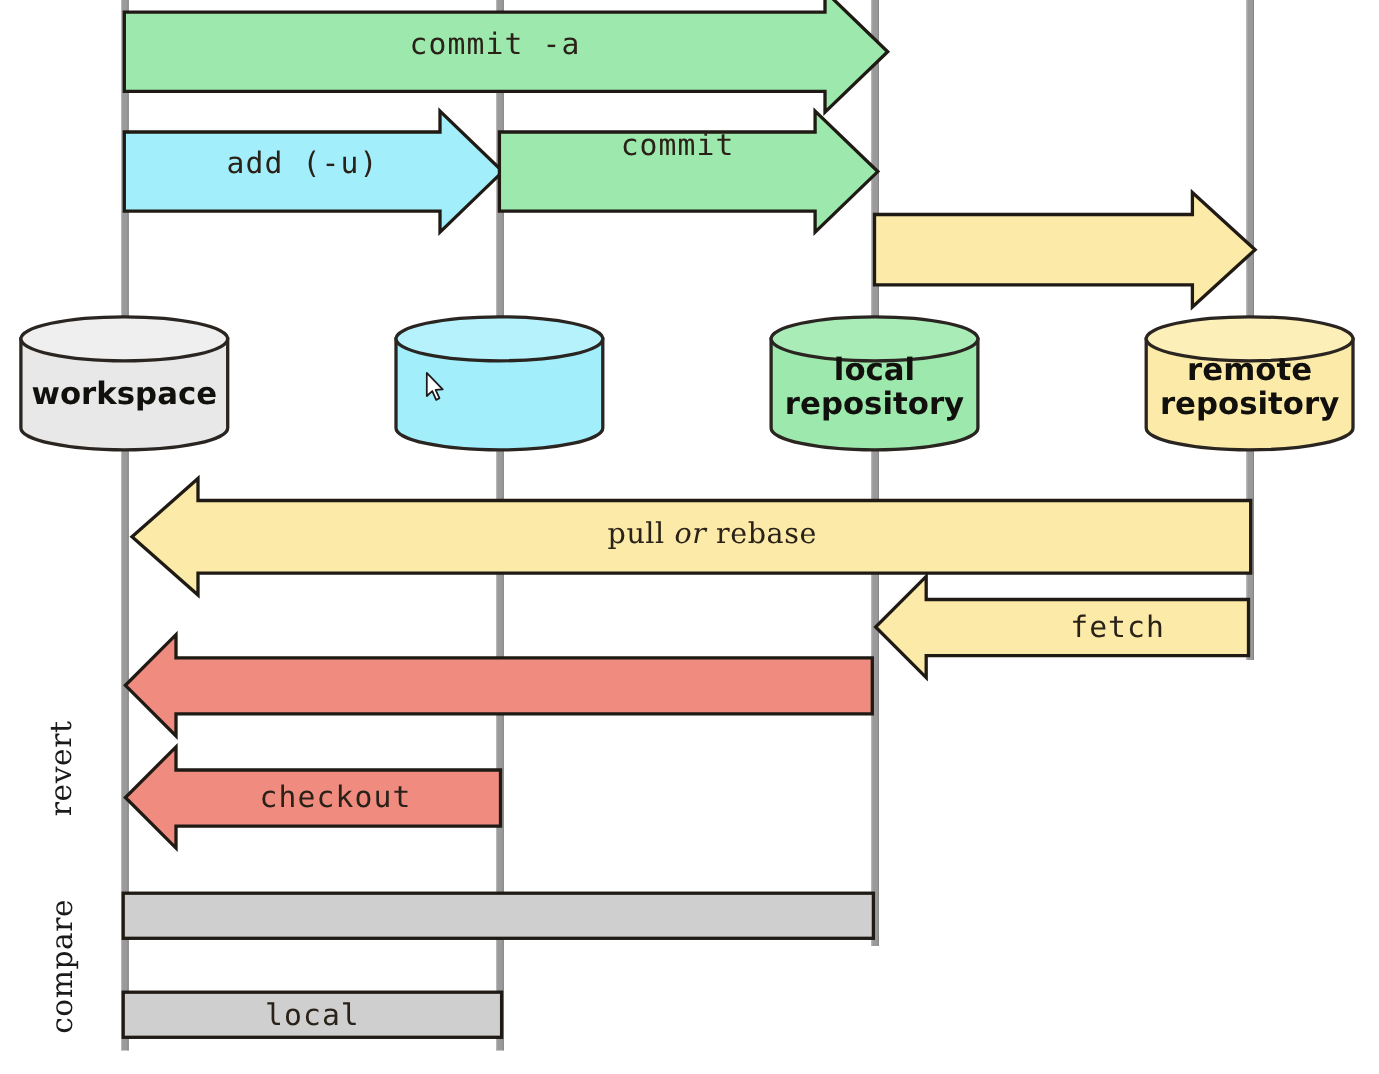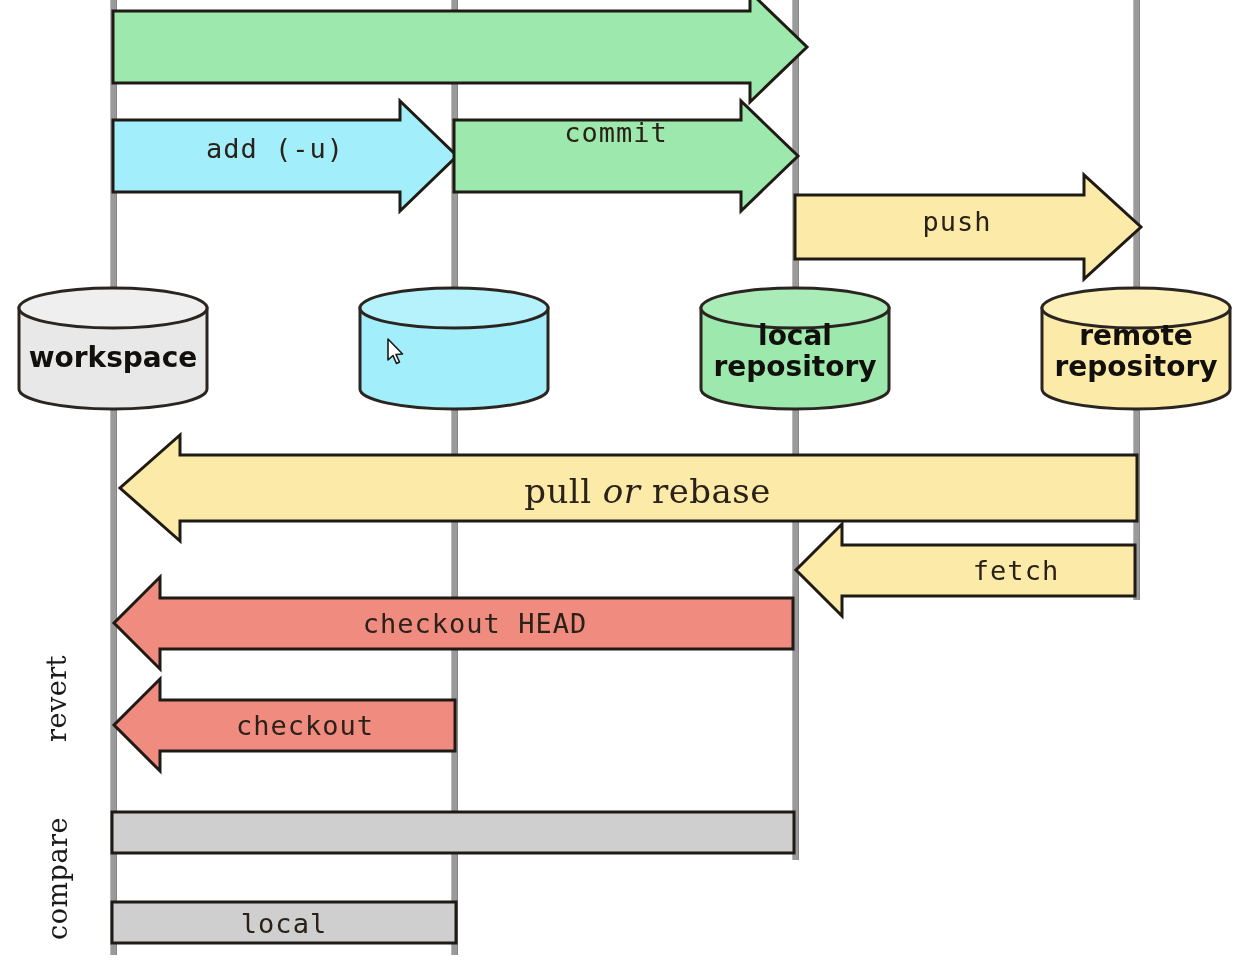--- a/index.html
+++ b/index.html
@@ -37,21 +37,21 @@
     font-family: "DejaVu Sans Mono", "Liberation Mono", monospace;
     font-size: 27px;
     color: #2a2218;
     letter-spacing: 1px;
     white-space: nowrap;
     text-align: center;
     pointer-events: none;
   }
   .arrow-label.serif-mix {
     font-family: "DejaVu Serif", "Liberation Serif", serif;
-    font-size: 34px;
+    font-size: 26px;
     letter-spacing: 0.5px;
   }
   .arrow-label .ital {
     font-style: italic;
     font-family: "DejaVu Serif", "Liberation Serif", serif;
   }
   .cyl {
     position: absolute;
     z-index: 5;
   }
@@ -90,35 +90,35 @@
 <div id="canvas">
 
   <div class="lane-line" style="left:110px; top:0px; height:955px;"></div>
   <div class="lane-line" style="left:451px; top:0px; height:955px;"></div>
   <div class="lane-line" style="left:792px; top:0px; height:860px;"></div>
   <div class="lane-line" style="left:1133px; top:0px; height:600px;"></div>
 
   <svg class="arrow-svg" style="left:110px; top:8px;" width="700" height="78" viewBox="0 0 700 78">
     <polygon points="3,3 640,3 640,-16 697,39 640,94 640,75 3,75" fill="#9ce8ad" stroke="#1f1a14" stroke-width="3" stroke-linejoin="miter"></polygon>
   </svg>
+  <div class="arrow-label" style="left:110px; top:25px; width:680px;">commit -a</div>
 
   <svg class="arrow-svg" style="left:110px; top:117px;" width="360" height="78" viewBox="0 0 360 78">
     <polygon points="3,3 290,3 290,-16 347,39 290,94 290,75 3,75" fill="#a3eefb" stroke="#1f1a14" stroke-width="3" stroke-linejoin="miter"></polygon>
   </svg>
   <div class="arrow-label" style="left:110px; top:133px; width:330px;">add (-u)</div>
 
   <svg class="arrow-svg" style="left:451px; top:117px;" width="360" height="78" viewBox="0 0 360 78">
     <polygon points="3,3 290,3 290,-16 347,39 290,94 290,75 3,75" fill="#9ce8ad" stroke="#1f1a14" stroke-width="3" stroke-linejoin="miter"></polygon>
   </svg>
   <div class="arrow-label" style="left:451px; top:117px; width:330px;">commit</div>
 
   <svg class="arrow-svg" style="left:792px; top:192px;" width="360" height="70" viewBox="0 0 360 70">
     <polygon points="3,3 292,3 292,-17 349,35 292,87 292,67 3,67" fill="#fbeaa8" stroke="#1f1a14" stroke-width="3" stroke-linejoin="miter"></polygon>
   </svg>
-  <div class="arrow-label" style="left:792px; top:206px; width:330px;">push</div>
 
   <svg class="cyl" style="left:16px; top:286px;" width="194" height="125" viewBox="0 0 194 125">
     <path d="M3,22 L3,103 A94,20 0 0 0 191,103 L191,22 Z" fill="#e8e8e8" stroke="#2a2520" stroke-width="3"></path>
     <ellipse cx="97" cy="22" rx="94" ry="20" fill="#efefef" stroke="#2a2520" stroke-width="3"></ellipse>
   </svg>
   <div class="cyl-label" style="left:16px; top:342px; width:194px;">workspace</div>
 
   <svg class="cyl" style="left:357px; top:286px;" width="194" height="125" viewBox="0 0 194 125">
     <path d="M3,22 L3,103 A94,20 0 0 0 191,103 L191,22 Z" fill="#a3eefb" stroke="#2a2520" stroke-width="3"></path>
     <ellipse cx="97" cy="22" rx="94" ry="20" fill="#b5f2fc" stroke="#2a2520" stroke-width="3"></ellipse>
@@ -144,21 +144,20 @@
   <div class="arrow-label serif-mix" style="left:160px; top:471px; width:975px;"><span>pull </span><span class="ital">or</span><span> rebase</span></div>
 
   <svg class="arrow-svg" style="left:792px; top:542px;" width="346" height="58" viewBox="0 0 346 58">
     <polygon points="343,3 50,3 50,-18 4,28 50,74 50,54 343,54" fill="#fbeaa8" stroke="#1f1a14" stroke-width="3" stroke-linejoin="miter"></polygon>
   </svg>
   <div class="arrow-label" style="left:866px; top:555px; width:300px;">fetch</div>
 
   <svg class="arrow-svg" style="left:110px; top:595px;" width="686" height="58" viewBox="0 0 686 58">
     <polygon points="683,3 50,3 50,-18 4,28 50,74 50,54 683,54" fill="#f08b80" stroke="#1f1a14" stroke-width="3" stroke-linejoin="miter"></polygon>
   </svg>
-  <div class="arrow-label" style="left:155px; top:608px; width:640px;">checkout HEAD</div>
 
   <svg class="arrow-svg" style="left:110px; top:697px;" width="348" height="58" viewBox="0 0 348 58">
     <polygon points="345,3 50,3 50,-18 4,28 50,74 50,54 345,54" fill="#f08b80" stroke="#1f1a14" stroke-width="3" stroke-linejoin="miter"></polygon>
   </svg>
   <div class="arrow-label" style="left:155px; top:710px; width:300px;">checkout</div>
 
   <svg class="arrow-svg" style="left:110px; top:810px;" width="686" height="45" viewBox="0 0 686 45">
     <rect x="2" y="2" width="682" height="41" fill="#cfcfcf" stroke="#1f1a14" stroke-width="3"></rect>
   </svg>
 

